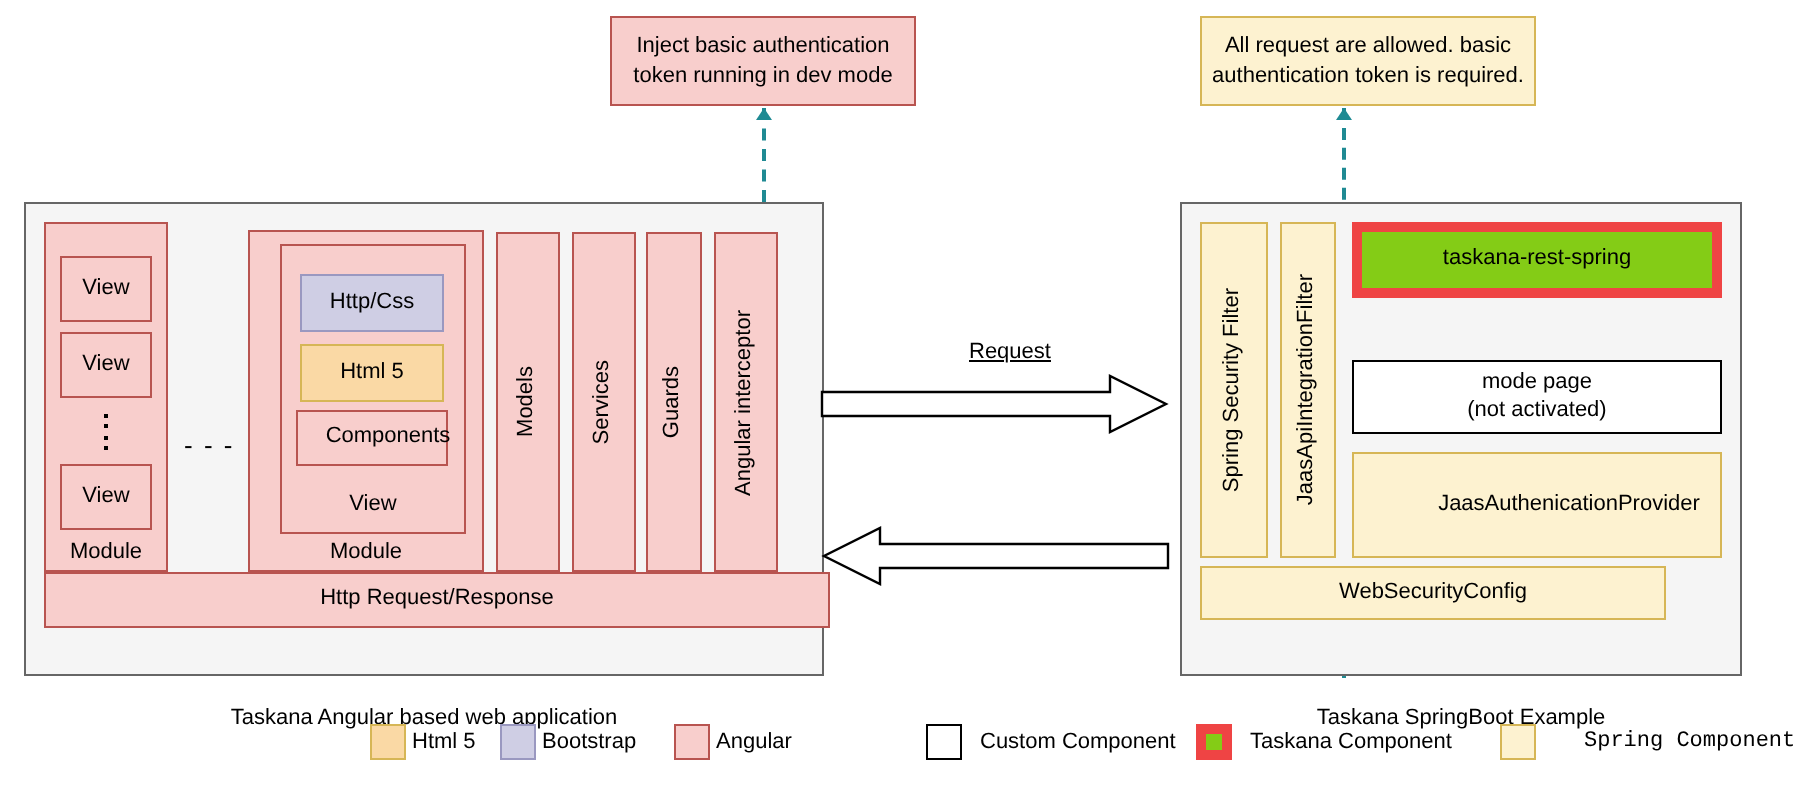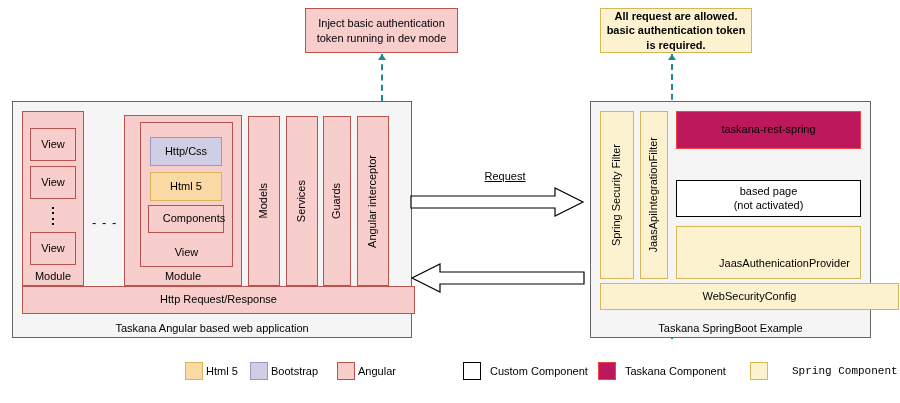--- a/index.html
+++ b/index.html
@@ -26,38 +26,39 @@
     text-align: center;
     font-size: 11px;
     color: #000000;
     line-height: 1.25;
   }
 
   
   .angular   { background: #F8CECC; border: 1px solid #B85450; }
   .html5     { background: #FAD9A5; border: 1px solid #D6B656; }
   .bootstrap { background: #CFCEE4; border: 1px solid #9A98C0; }
-  .taskana   { background: #be185d; border: 1px solid #ef4444; }
+  .taskana   { background: #84cc16; border: 5px solid #ef4444; }
   .spring    { background: #FDF2D0; border: 1px solid #D6B656; }
   .custom    { background: #FFFFFF; border: 1px solid #000000; }
   .outer     { background: #F5F5F5; border: 1px solid #666666; }
 
   
   .vert {
     writing-mode: vertical-rl;
     transform: rotate(180deg);
     white-space: nowrap;
   }
 
   
   .caption {
     position: absolute;
     text-align: center;
     font-size: 11px;
     color: #000000;
+    margin-top: 31px;
   }
 
   
   .boxlabel {
     position: absolute;
     left: 0; right: 0;
     text-align: center;
     font-size: 11px;
     color: #000;
   }
@@ -141,21 +142,21 @@
 </head>
 <body>
 
 <div id="canvas">
 
   <div class="callout angular" style="left:305px; top:8px; width:153px; height:45px;">Inject basic authentication token running in dev mode</div>
 
   <div class="dashline" style="left:381px; top:54px; height:47px;"></div>
   <div class="dasharrow" style="left:378px; top:54px;"></div>
 
-  <div class="callout spring" style="left:600px; top:8px; width:152px; height:45px;font-weight:bold;">All request are allowed. basic authentication token is required.</div>
+  <div class="callout spring" style="left:600px; top:8px; width:168px; height:45px;">All request are allowed. basic authentication token is required.</div>
 
   <div class="dashline" style="left:671px; top:54px; height:285px;"></div>
   <div class="dasharrow" style="left:668px; top:54px;"></div>
 
   <div class="outer abs" style="left:12px; top:101px; width:400px; height:237px;"></div>
 
   <div class="caption" style="left:12px; top:322px; width:400px;">Taskana Angular based web application</div>
 
   <div class="angular abs" style="left:22px; top:111px; width:62px; height:175px;"></div>
 
@@ -219,30 +220,30 @@
   <div class="box spring" style="left:600px; top:111px; width:34px; height:168px;">
     <span class="vert">Spring Security Filter</span>
   </div>
   <div class="box spring" style="left:640px; top:111px; width:28px; height:168px;">
     <span class="vert">JaasApiIntegrationFilter</span>
   </div>
 
   <div class="box taskana" style="left:676px; top:111px; width:185px; height:38px;">taskana-rest-spring</div>
 
   <div class="box custom" style="left:676px; top:180px; width:185px; height:37px; flex-direction:column;">
-    <span>based page</span>
+    <span>mode page</span>
     <span>(not activated)</span>
   </div>
 
   <div class="spring abs" style="left:676px; top:226px; width:185px; height:53px;"></div>
 
 
-  <div class="boxlabel" style="left:676px; top:257px; width:185px;padding-left:32px;">JaasAuthenicationProvider</div>
-
-  <div class="box spring" style="left:600px; top:283px; width:299px; height:27px;">WebSecurityConfig</div>
+  <div class="boxlabel" style="left:676px; top:246px; width:185px;padding-left:32px;">JaasAuthenicationProvider</div>
+
+  <div class="box spring" style="left:600px; top:283px; width:233px; height:27px;">WebSecurityConfig</div>
 
   <div class="legend-sw html5" style="left:185px; top:362px;"></div>
   <div class="legend-tx" style="left:206px; top:362px;">Html 5</div>
 
   <div class="legend-sw bootstrap" style="left:250px; top:362px;"></div>
   <div class="legend-tx" style="left:271px; top:362px;">Bootstrap</div>
 
   <div class="legend-sw angular" style="left:337px; top:362px;"></div>
   <div class="legend-tx" style="left:358px; top:362px;">Angular</div>
 

